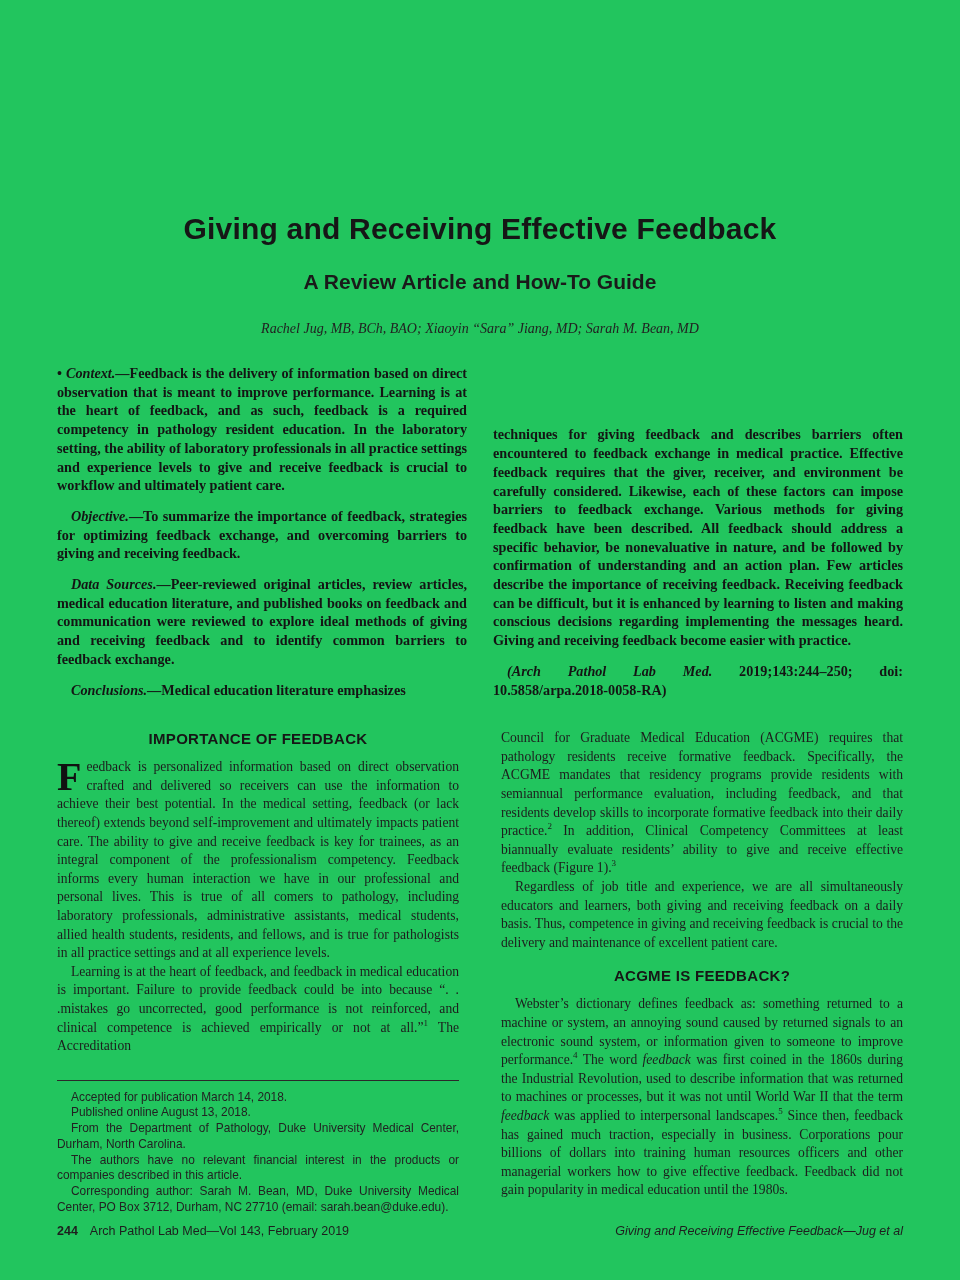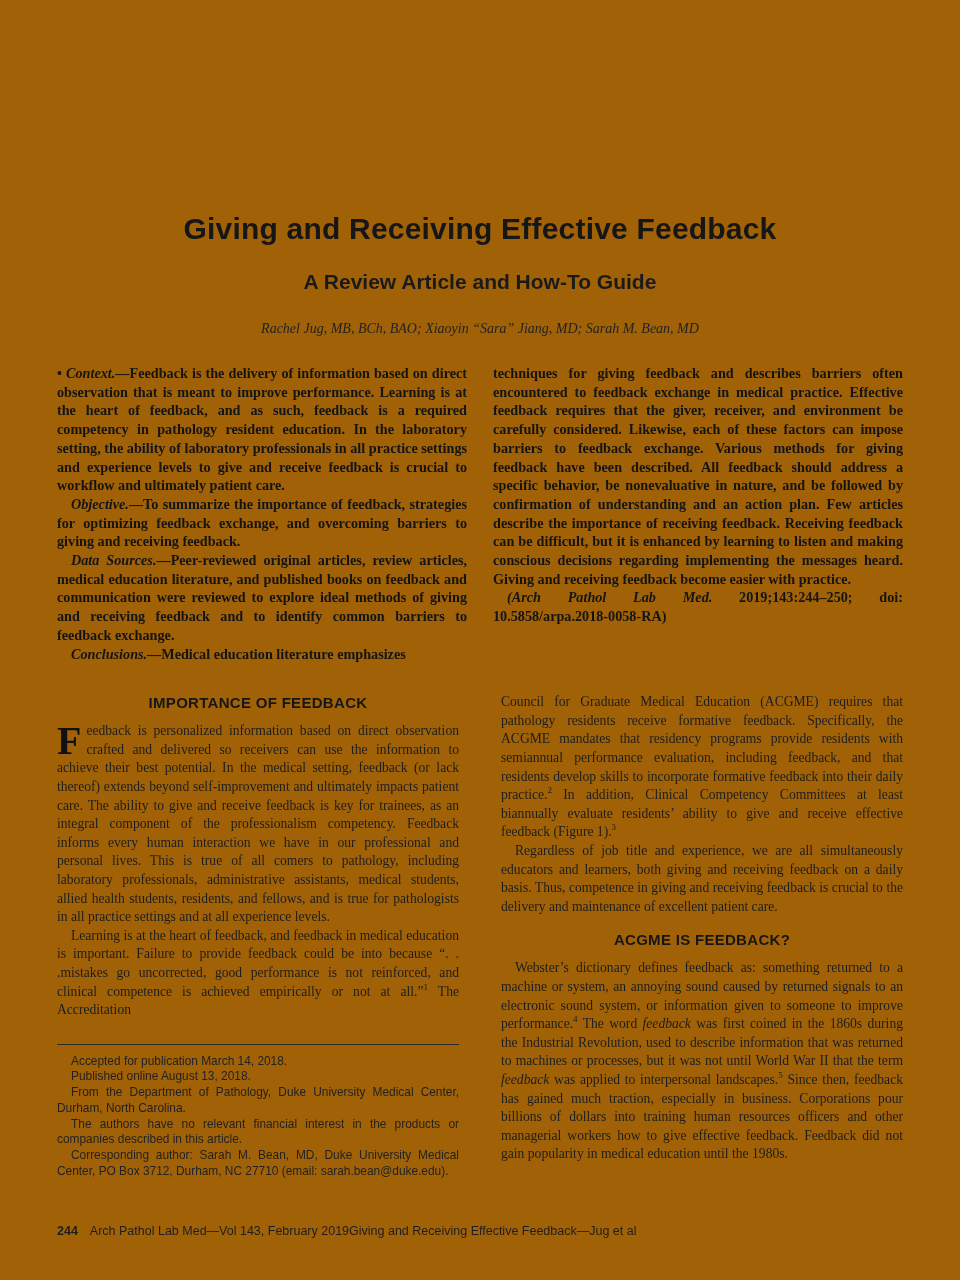--- a/index.html
+++ b/index.html
@@ -1,20 +1,20 @@
 <!DOCTYPE html>
 <html lang="en"><head>
 <meta charset="utf-8">
 <style>
   html,body { margin:0; padding:0; background:#e9e9e9; }
   .page {
     position:relative;
     width:960px; height:1280px;
     margin:0 auto;
-    background:#a16207;
+    background:#22c55e;
     color:#1b1b1b;
     overflow:hidden;
   }
   .content { padding:0 57px; }
 
   
   header { text-align:center; padding-top:212px; }
   h1.title {
     margin:0;
     font:bold 30px/34px "Liberation Sans", sans-serif;
@@ -26,29 +26,29 @@
     font:bold 21px/24px "Liberation Sans", sans-serif;
     color:#1a1a1a;
   }
   .authors {
     margin-top:26px;
     font:italic 14px/18px "Liberation Serif", serif;
     color:#222;
   }
 
   
-  section.abstract { display:flex; gap:26px; margin-top:26px; }
+  section.abstract { display:flex; gap:26px; margin-top:26px;align-items:flex-end; }
   .abstract .col { width:410px; }
   .abstract p {
     margin:0;
     font:bold 14.2px/18.7px "Liberation Serif", serif;
     text-align:justify;
     color:#141414;
   }
-  .abstract p.ind { text-indent:14px; }
+  .abstract p.ind { text-indent:14px;margin-top:12px; }
   .bullet { font-weight:bold; }
   .it { font-style:italic; }
 
   
   section.body { display:flex; gap:42px; margin-top:30px; }
   .body .col { width:410px; }
   h3.sect {
     margin:0 0 10px 0;
     text-align:center;
     font:bold 15px/19px "Liberation Sans", sans-serif;
@@ -81,26 +81,27 @@
     margin:0;
     font:11.9px/15.7px "Liberation Sans", sans-serif;
     text-align:justify;
     text-indent:14px;
     color:#222;
   }
 
   
   footer {
     position:absolute; left:57px; right:57px; top:1224px;
-    display:flex; align-items:baseline;
+    display:flex; justify-content:space-between; align-items:baseline;
     font:12.5px/15px "Liberation Sans", sans-serif;
     color:#1e1e1e;
+    gap:36px;
   }
   .pagenum { font-weight:bold; margin-right:12px; }
-  .running-title { }
+  .running-title { font-style:italic; }
 </style>
 </head>
 <body>
 
 <div class="page">
   <div class="content">
 
     <header>
       <h1 class="title">Giving and Receiving Effective Feedback</h1>
       <h2 class="subtitle">A Review Article and How-To Guide</h2>

